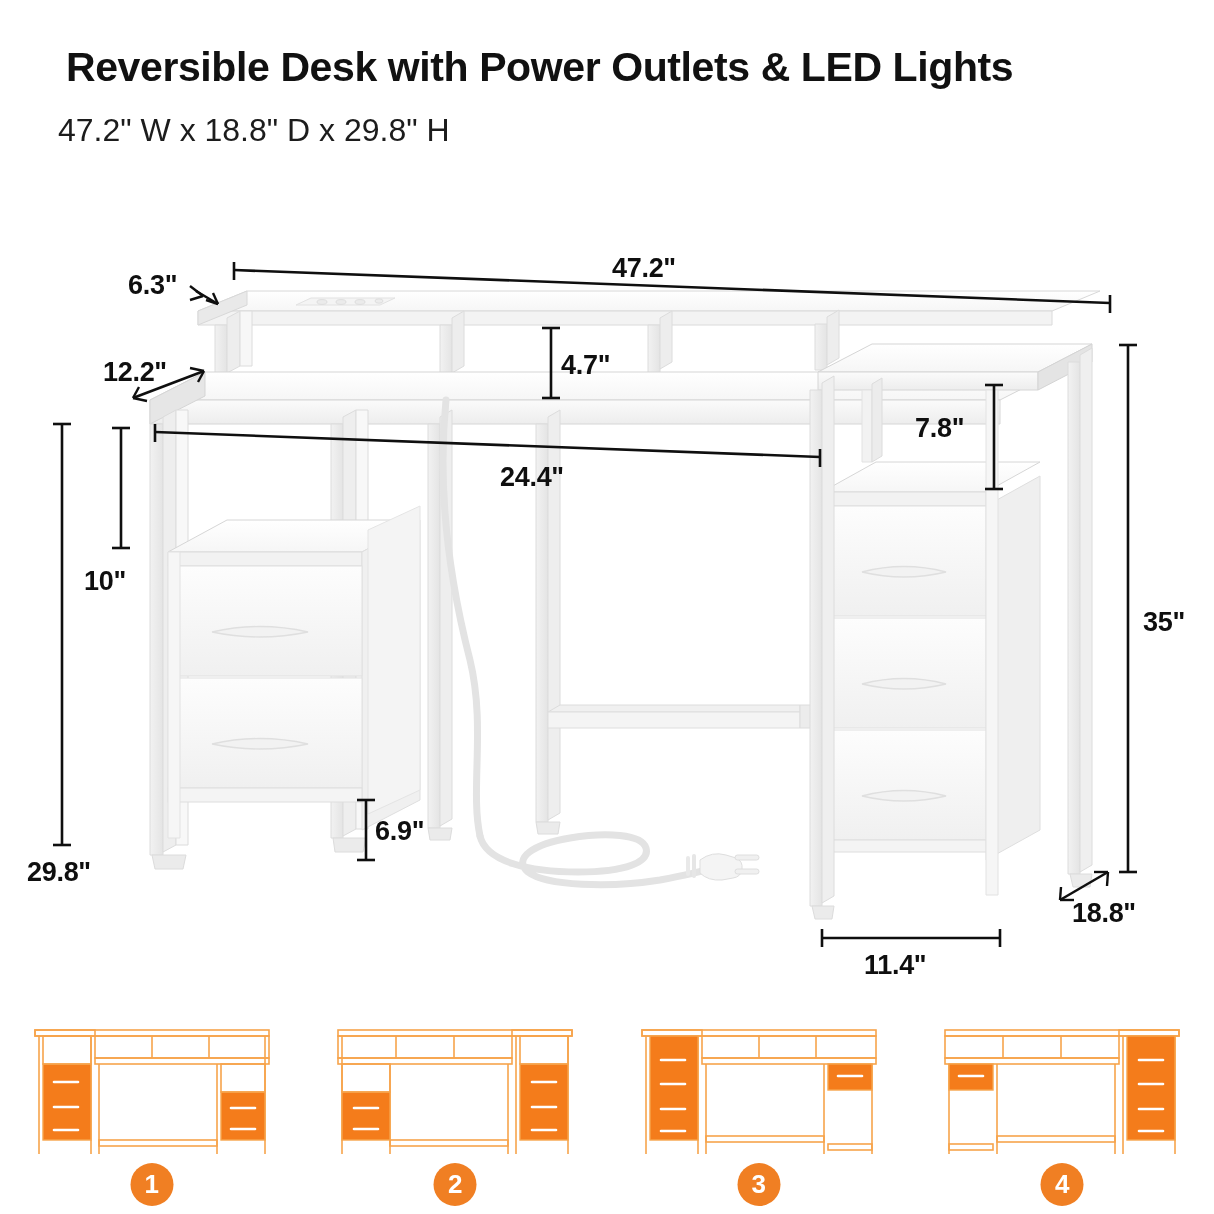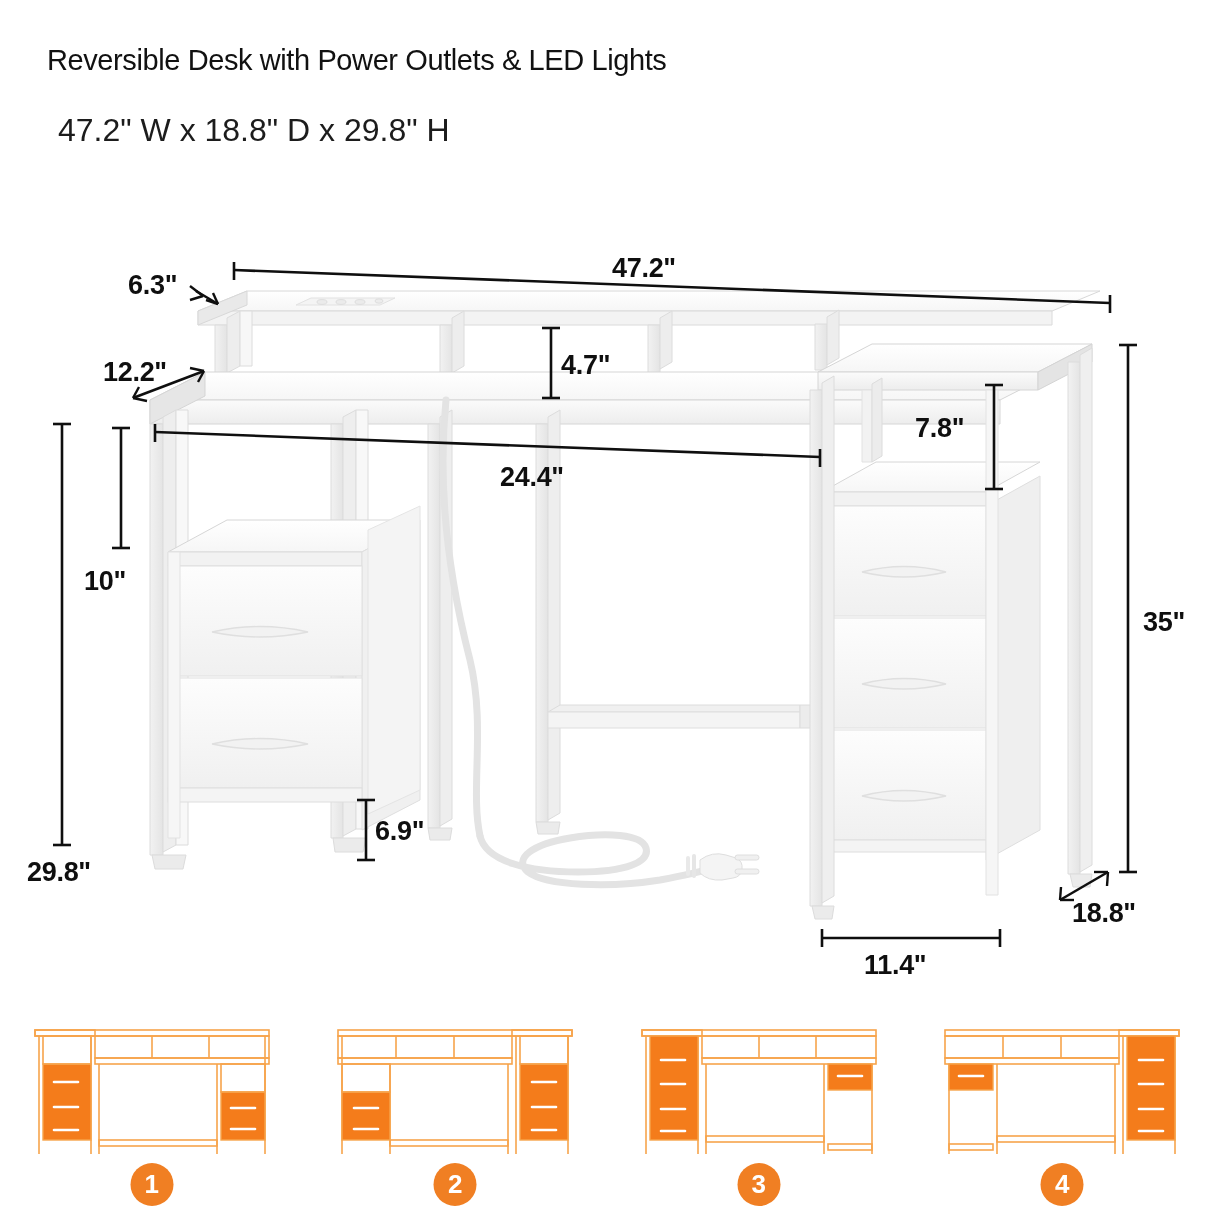--- a/index.html
+++ b/index.html
@@ -11,22 +11,22 @@
     width: 1214px; height: 1214px;
     font-family: "Liberation Sans", sans-serif;
     color: #1a1a1a;
     position: relative;
     overflow: hidden;
   }
 
   
   #header { position: absolute; left: 0; top: 0; width: 1214px; }
   #title {
-    position: absolute; left: 47px; top: 44px;
-    font-size: 29px; font-weight: normal;
+    position: absolute; left: 66px; top: 44px;
+    font-size: 41px; font-weight: bold;
     letter-spacing: -0.4px;
     white-space: nowrap;
     color: #111111;
   }
   #subtitle {
     position: absolute; left: 58px; top: 112px;
     font-size: 32px; font-weight: normal;
     letter-spacing: 0px;
     white-space: nowrap;
     color: #1c1c1c;

